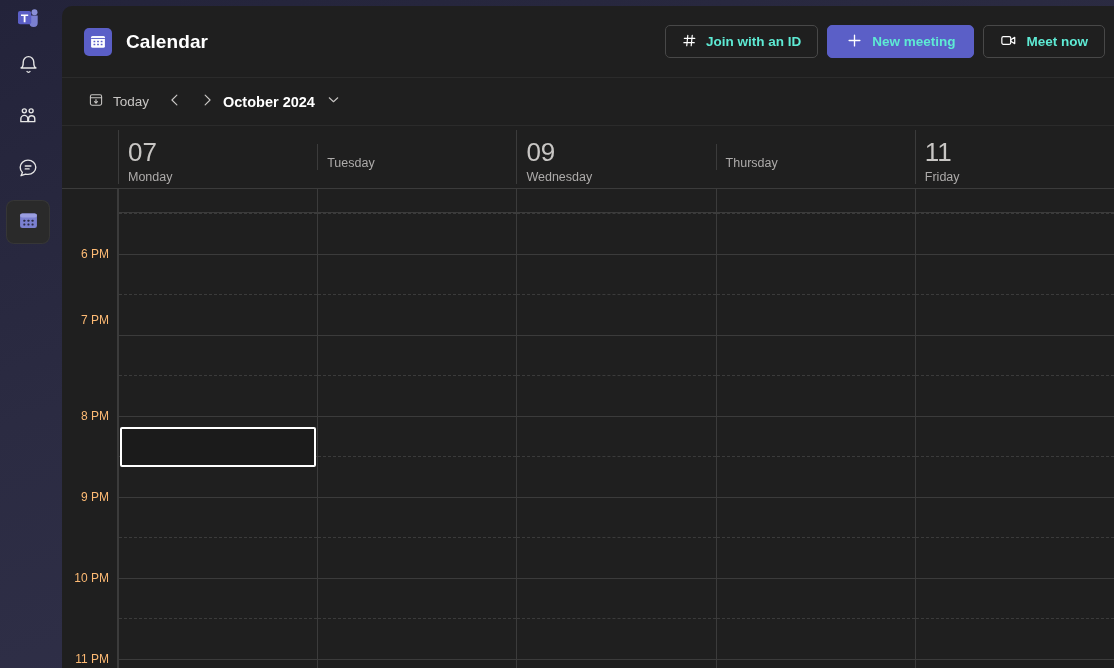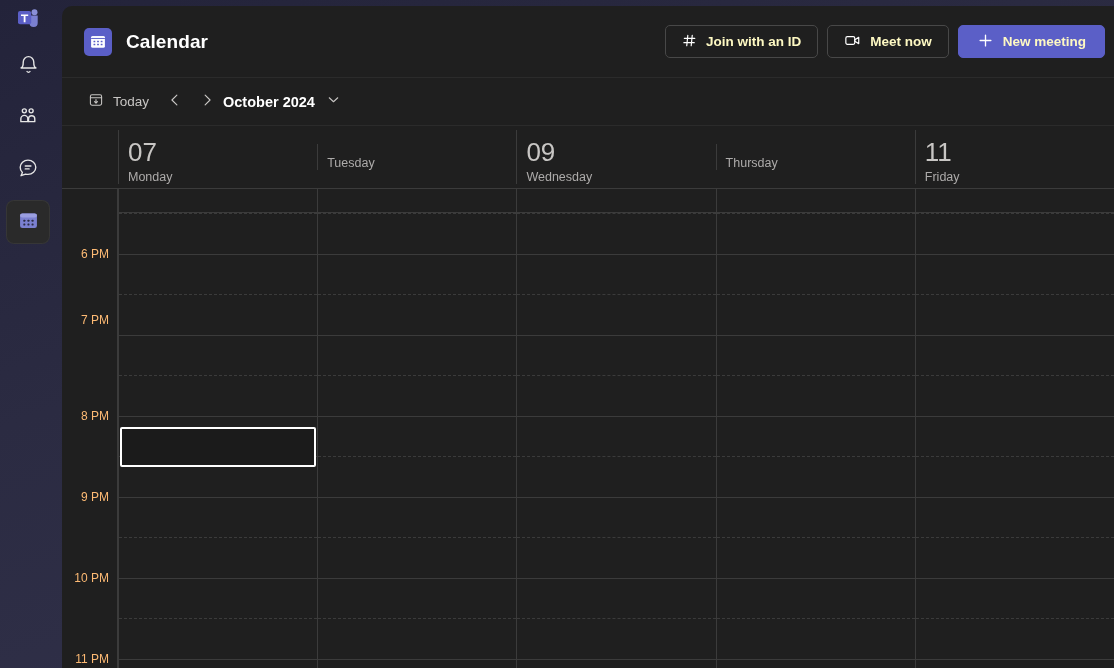--- a/index.html
+++ b/index.html
@@ -94,21 +94,21 @@
 
   .btn {
     height: 33px;
     display: inline-flex;
     align-items: center;
     gap: 9px;
     padding: 0 16px;
     border-radius: 5px;
     font-size: 13.5px;
     font-weight: bold;
-    color: #fef9c3;
+    color: #5eead4;
     cursor: pointer;
     white-space: nowrap;
     background: transparent;
     border: 1px solid #484848;
     margin-left: 9px;
   }
   .btn.primary {
     background: #5b5fc7;
     border-color: #5b5fc7;
     padding: 0 18px;
@@ -333,37 +333,37 @@
 
       <div class="btn">
         <span>
           <svg width="15" height="15" viewBox="0 0 24 24" fill="none" stroke="#ffffff" stroke-width="1.9" stroke-linecap="round">
             <path d="M9.3 3.6 7.6 20.4M16.4 3.6l-1.7 16.8M3.8 8.6h16.6M3.0 15.4h16.6"></path>
           </svg>
         </span>
         <span>Join with an ID</span>
       </div>
 
+      <div class="btn primary">
+        <span>
+          <svg width="17" height="17" viewBox="0 0 24 24" fill="none" stroke="#ffffff" stroke-width="1.9" stroke-linecap="round">
+            <path d="M12 4.4v15.2M4.4 12h15.2"></path>
+          </svg>
+        </span>
+        <span>New meeting</span>
+      </div>
+
       <div class="btn">
         <span>
           <svg width="17" height="17" viewBox="0 0 24 24" fill="none" stroke="#ffffff" stroke-width="1.7" stroke-linejoin="round">
             <rect x="2.6" y="6.6" width="12.6" height="10.8" rx="2.1"></rect>
             <path d="M15.2 11.0l5.6-3.4v8.8l-5.6-3.4z"></path>
           </svg>
         </span>
         <span>Meet now</span>
-      </div>
-
-      <div class="btn primary">
-        <span>
-          <svg width="17" height="17" viewBox="0 0 24 24" fill="none" stroke="#ffffff" stroke-width="1.9" stroke-linecap="round">
-            <path d="M12 4.4v15.2M4.4 12h15.2"></path>
-          </svg>
-        </span>
-        <span>New meeting</span>
       </div>
     </div>
 
     <div id="toolbar">
       <div class="tool">
         <span>
           <svg width="16" height="16" viewBox="0 0 24 24" fill="none" stroke="#c8c6c4" stroke-width="1.6" stroke-linecap="round" stroke-linejoin="round">
             <rect x="3.6" y="4.2" width="16.8" height="15.6" rx="2.4"></rect>
             <path d="M3.6 8.6h16.8"></path>
             <path d="M12 11.4v5.2M9.8 14.4 12 16.6l2.2-2.2"></path>

